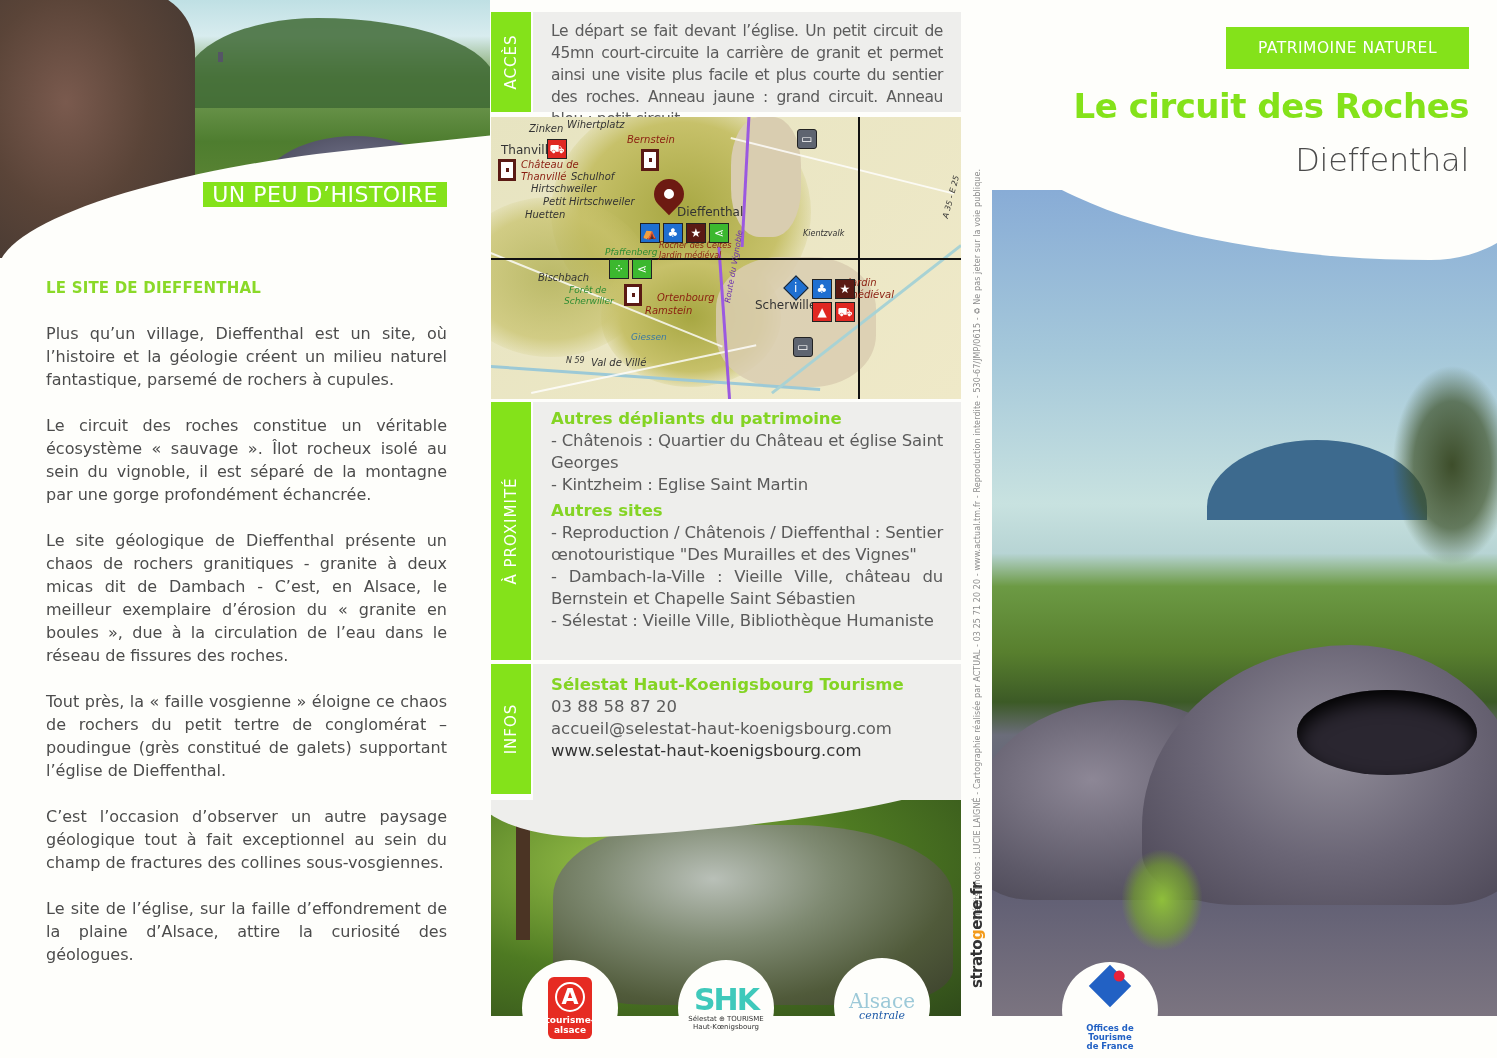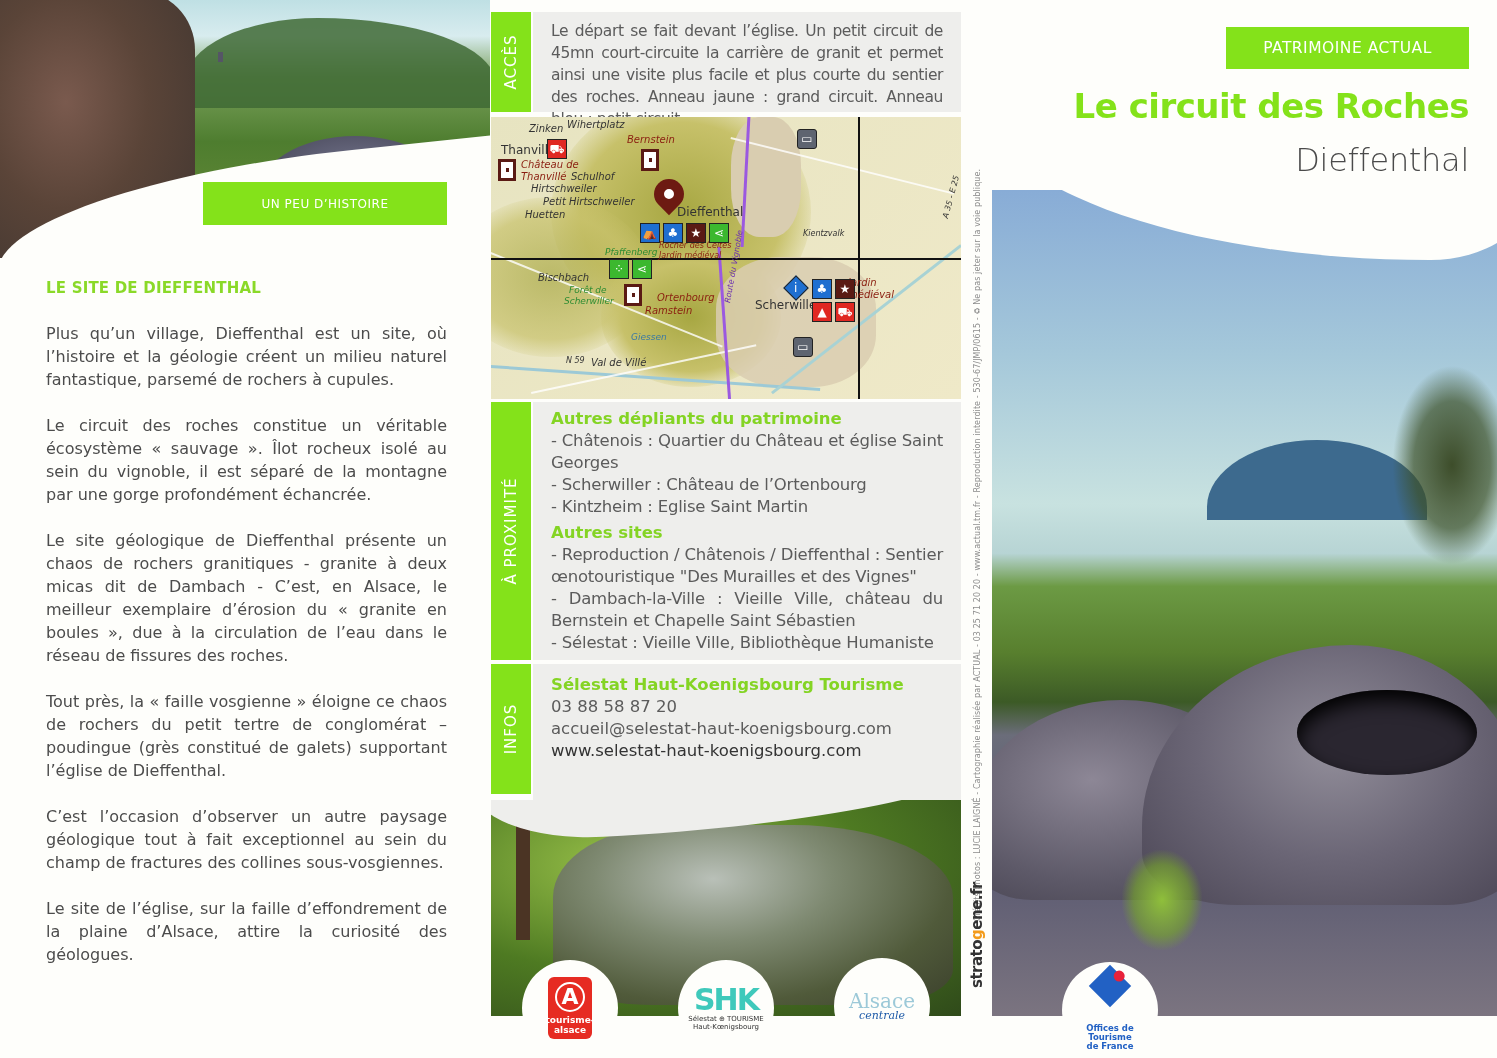--- a/index.html
+++ b/index.html
@@ -15,21 +15,21 @@
   #left-photo .castle{position:absolute;left:218px;top:52px;width:5px;height:10px;background:#556}
   #left-photo .bigrock{position:absolute;left:-20px;top:-10px;width:215px;height:280px;
     background:radial-gradient(ellipse at 40% 40%,#7a5a4e 0%,#5a4438 45%,#3f3530 100%);
     border-radius:20px 60px 10px 0}
   #left-photo .smallrock{position:absolute;left:255px;top:136px;width:200px;height:70px;
     background:radial-gradient(ellipse at 50% 40%,#6e6f86 0%,#4a4a5c 70%);border-radius:50% 50% 10% 10%/90% 90% 10% 10%}
   #left-photo .wave{position:absolute;left:-10px;top:188px;width:520px;height:140px;background:#fefefb;
     border-radius:70% 0 0 0/60% 0 0 0;transform:rotate(-6deg);transform-origin:0 0}
   .badge{background:#84e21a;color:#fff;display:flex;align-items:center;justify-content:center;
     font-family:"DejaVu Sans","Liberation Sans",sans-serif;letter-spacing:.5px}
-  #histoire-badge{left:203px;top:182px;width:244px;height:43px;font-size:12px}
+  #histoire-badge{left:203px;top:182px;width:244px;height:25px;font-size:22px}
   #site-heading{left:46px;top:279px;font-size:15px;font-weight:bold;color:#8ad928;letter-spacing:.2px}
   #left-text{left:46px;top:322px;width:401px;font-size:16px;line-height:23px;text-align:justify;color:#4c4c4c}
   #left-text p{margin-bottom:23px}
   
   .side-tab{background:#84e21a;color:#fff;width:40px;display:flex;align-items:center;justify-content:center}
   .side-tab span{display:block;transform:rotate(-90deg);white-space:nowrap;font-size:15px;letter-spacing:1px}
   .box{background:#eeeeec;color:#5b5b5b}
   #acces-tab{left:491px;top:12px;height:100px}
   #acces-box{left:533px;top:12px;width:428px;height:100px;padding:8px 18px 0 18px;
     font-size:15.5px;line-height:22px;text-align:justify;letter-spacing:-.4px}
@@ -216,21 +216,20 @@
   <div class="ico red" style="left:344px;top:185px">⛟</div>
   <div class="ico grey" style="left:302px;top:220px">▭</div>
 </div>
 
 <div id="prox-tab" class="abs side-tab">
   <span>À PROXIMITÉ</span>
 </div>
 <div id="prox-box" class="abs box">
   <div class="green-h">Autres dépliants du patrimoine</div>
   <div class="item">- Châtenois : Quartier du Château et église Saint Georges</div>
-  <div class="item">- Scherwiller : Château de l’Ortenbourg</div>
   <div class="item">- Kintzheim : Eglise Saint Martin</div>
   <div class="green-h" style="margin-top:4px">Autres sites</div>
   <div class="item just">- Reproduction / Châtenois / Dieffenthal : Sentier œnotouristique "Des Murailles et des Vignes"</div>
   <div class="item just">- Dambach-la-Ville : Vieille Ville, château du Bernstein et Chapelle Saint Sébastien</div>
   <div class="item">- Sélestat : Vieille Ville, Bibliothèque Humaniste</div>
 </div>
 
 <div id="infos-tab" class="abs side-tab">
   <span>INFOS</span>
 </div>
@@ -265,21 +264,21 @@
   <div class="sub">centrale</div>
 </div>
 
 <div id="credits" class="abs">
   <div class="txt">Crédits photos : LUCIE LAIGNÉ - Cartographie réalisée par ACTUAL - 03 25 71 20 20 - www.actual.tm.fr - Reproduction interdite - 530-67/JMP/0615 - ♻ Ne pas jeter sur la voie publique.</div>
 </div>
 <div id="strato" class="abs">
   <span><i style="font-style:normal">strato</i><b>g</b><i style="font-style:normal">ene.fr</i></span>
 </div>
 
-<div id="patrimoine-badge" class="abs badge">PATRIMOINE ACTUAL</div>
+<div id="patrimoine-badge" class="abs badge">PATRIMOINE NATUREL</div>
 <div id="main-title" class="abs">Le circuit des Roches</div>
 <div id="subtitle" class="abs">Dieffenthal</div>
 
 <div id="right-photo" class="abs">
   <div class="sky"></div>
   <div class="mtn"></div>
   <div class="tree"></div>
   <div class="rock1"></div>
   <div class="rock2"></div>
   <div class="cup"></div>

